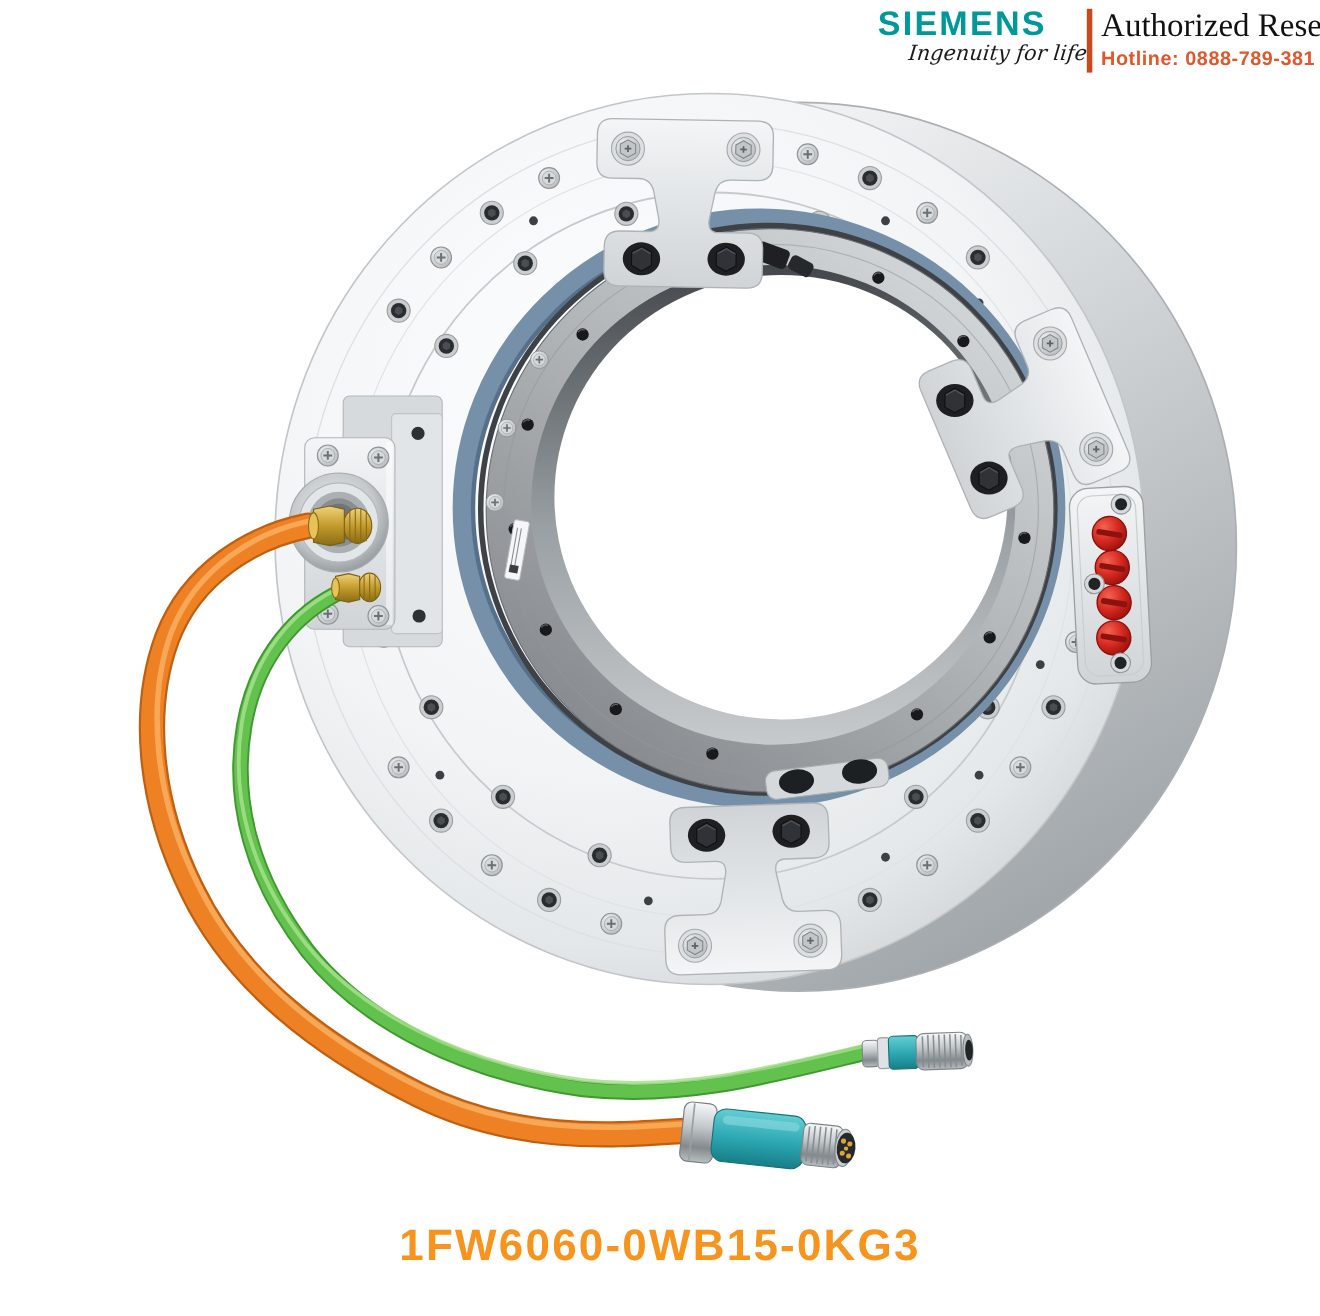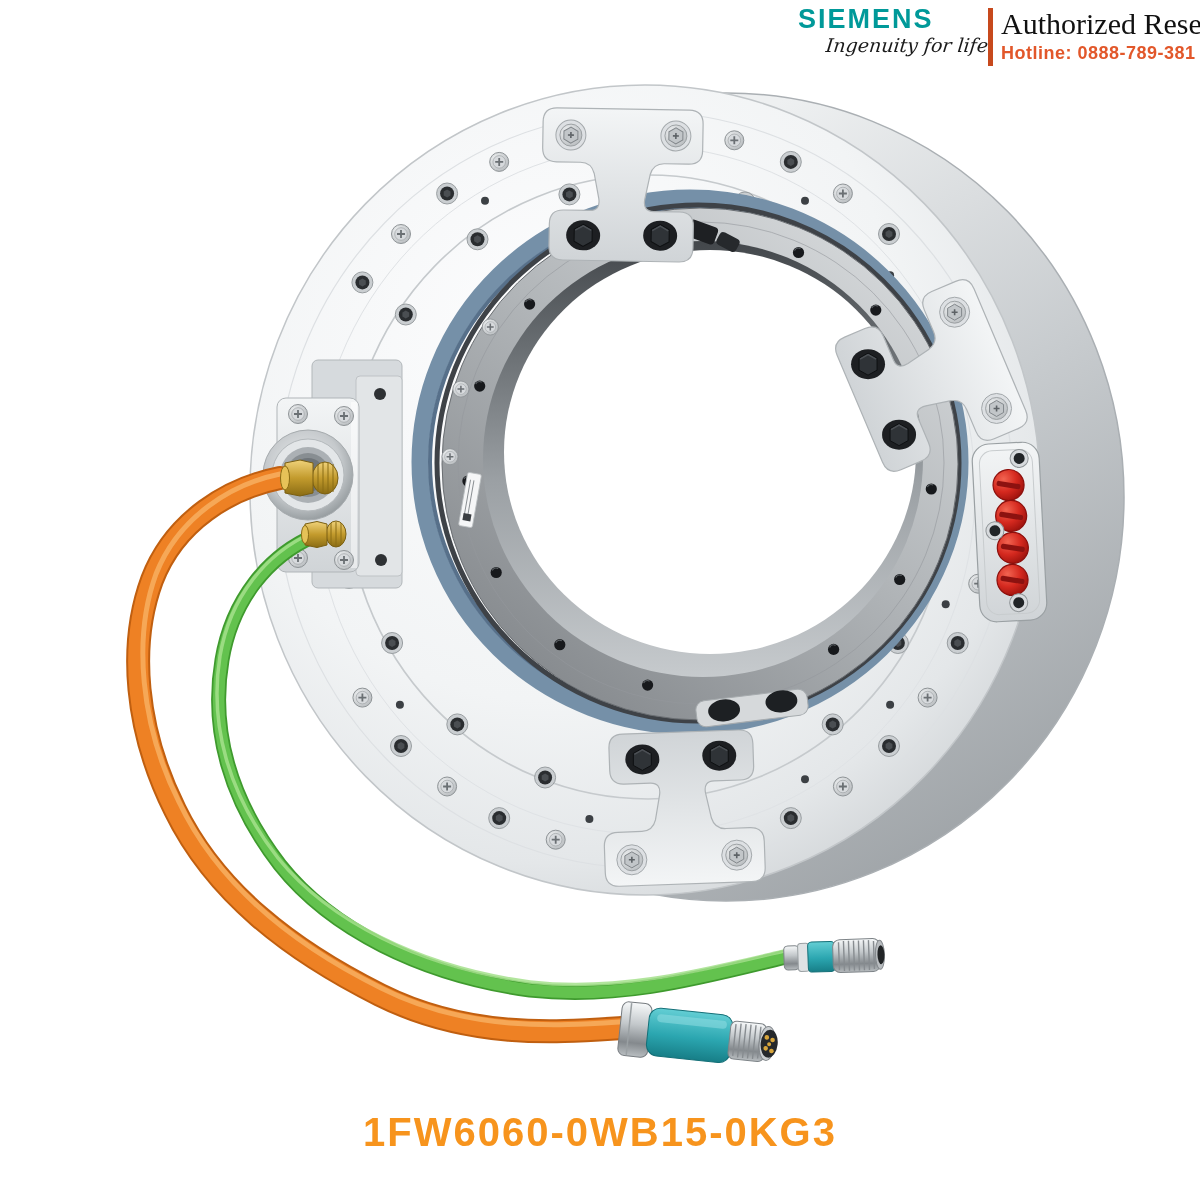--- a/index.html
+++ b/index.html
@@ -1,20 +1,20 @@
 <!DOCTYPE html>
 <html><head>
 <meta charset="utf-8">
 <style>
   html,body{margin:0;padding:0;background:#ffffff;}
   body{width:1200px;height:1196px;position:relative;overflow:hidden;
        font-family:"Liberation Sans", sans-serif;}
   .header{position:absolute;top:6px;left:798px;display:flex;align-items:flex-start;}
   .brand-col{width:182px;text-align:left;}
-  .brand{font-weight:bold;font-size:27px;letter-spacing:2px;color:#009999;line-height:1;}
+  .brand{font-weight:bold;font-size:31px;letter-spacing:2px;color:#009999;line-height:1;}
   .slogan{font-family:"DejaVu Serif", serif;font-style:italic;font-size:19px;
           color:#1a1a1a;margin-top:1px;margin-left:28px;white-space:nowrap;transform:skewX(-6deg);}
   .divider{width:5px;height:58px;background:#C7491D;margin:2px 8px 0 8px;}
   .reseller-col{padding-top:2px;}
   .reseller{font-family:"Liberation Serif", serif;font-size:30px;color:#111;line-height:1.05;white-space:nowrap;}
   .hotline{font-size:18px;font-weight:bold;color:#E2572A;margin-top:3px;letter-spacing:.5px;white-space:nowrap;}
   .product-code{position:absolute;top:1110px;left:0;width:100%;text-align:center;
                 font-size:40px;font-weight:bold;letter-spacing:2px;color:#F7941D;}
   svg{position:absolute;left:0;top:0;}
 </style>

